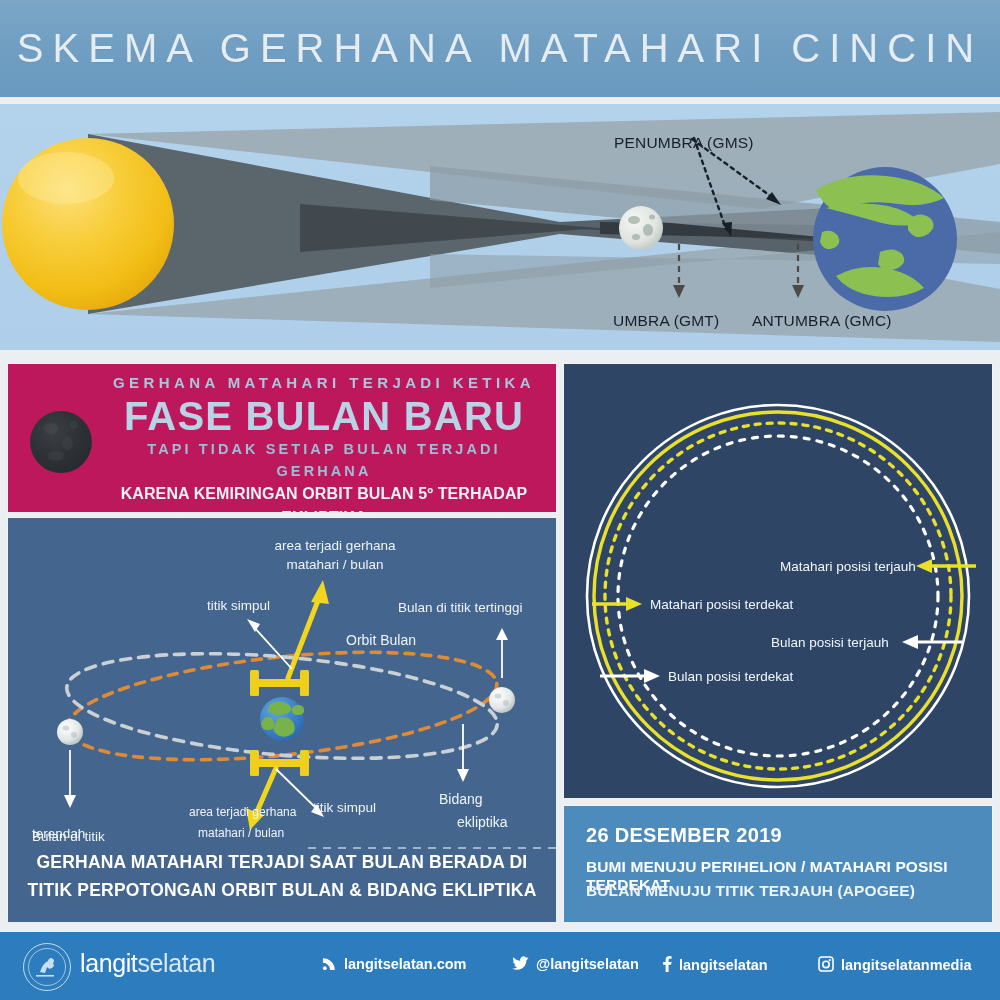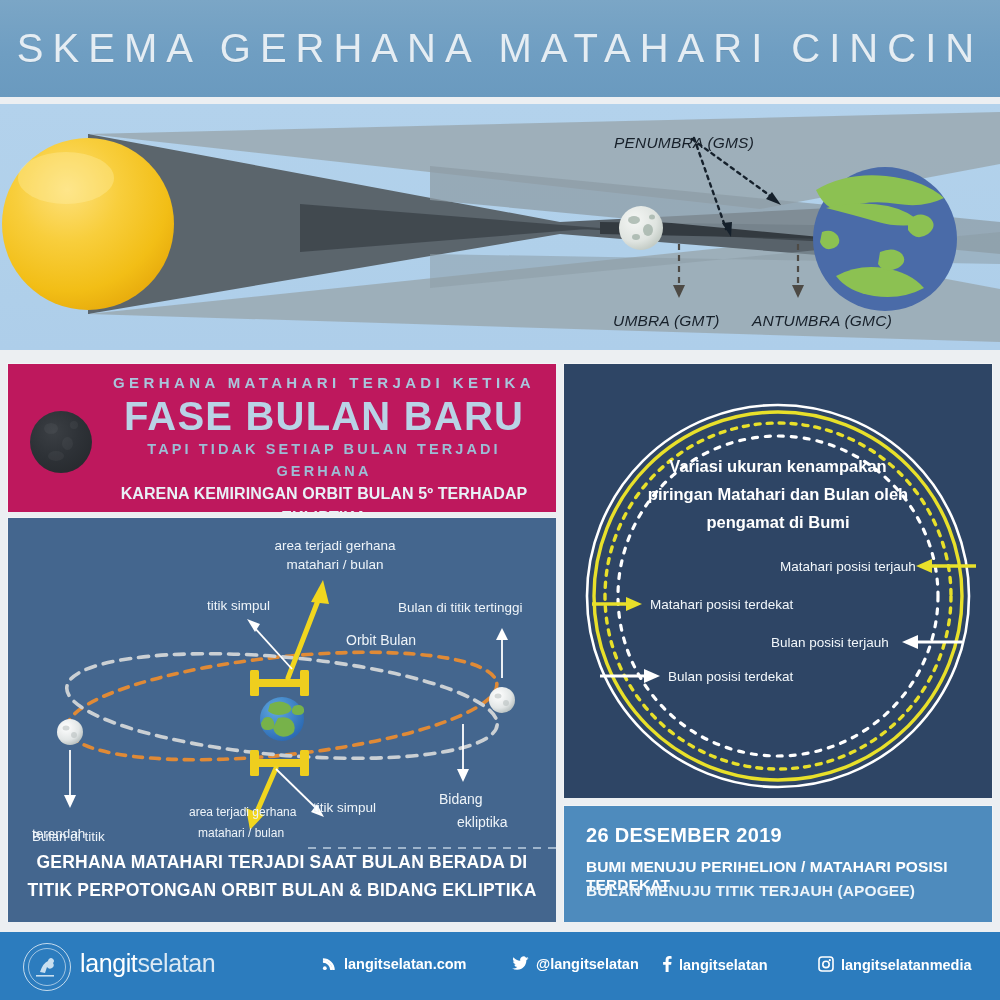--- a/index.html
+++ b/index.html
@@ -19,21 +19,20 @@
     position:absolute;left:0;top:26px;width:1000px;text-align:center;
     font-size:40px;letter-spacing:9px;color:#e5edf3;font-weight:300;
     font-family:"Liberation Sans", sans-serif;
     text-shadow:0 1px 0 rgba(0,0,0,.06);
   }
 
   
   .sky{
     position:absolute;left:0;top:104px;width:1000px;height:246px;
     background:linear-gradient(180deg,#b3d2ec 0%,#b0d0ea 60%,#aeceea 100%);
-    font-style:italic;
   }
   .sky svg{position:absolute;left:0;top:0;}
   .dlabel{
     position:absolute;color:#17202a;font-size:15.5px;letter-spacing:.2px;
     white-space:nowrap;font-family:"Liberation Sans", sans-serif;
   }
 
   
   .fase-panel{
     position:absolute;left:8px;top:364px;width:548px;height:148px;
@@ -361,25 +360,20 @@
         <path d="M398 278 L350 278" stroke="#ffffff" stroke-width="3.2" fill="none"></path>
         <polygon points="338,278 354,271 354,285" fill="#ffffff"></polygon>
       </g>
 
       <g>
         <path d="M36 312 L84 312" stroke="#ffffff" stroke-width="3.2" fill="none"></path>
         <polygon points="96,312 80,305 80,319" fill="#ffffff"></polygon>
       </g>
     </svg>
 
-    <div class="ring-title">
-      <div>Variasi ukuran kenampakan</div>
-      <div>piringan Matahari dan Bulan oleh</div>
-      <div>pengamat di Bumi</div>
-    </div>
 
     <div class="rlabel" style="left:216px;top:195px;">Matahari posisi terjauh</div>
     <div class="rlabel" style="left:86px;top:233px;">Matahari posisi terdekat</div>
     <div class="rlabel" style="left:207px;top:271px;">Bulan posisi terjauh</div>
     <div class="rlabel" style="left:104px;top:305px;">Bulan posisi terdekat</div>
   </div>
 
   <div class="gap-h2"></div>
 
   <div class="date-panel">

